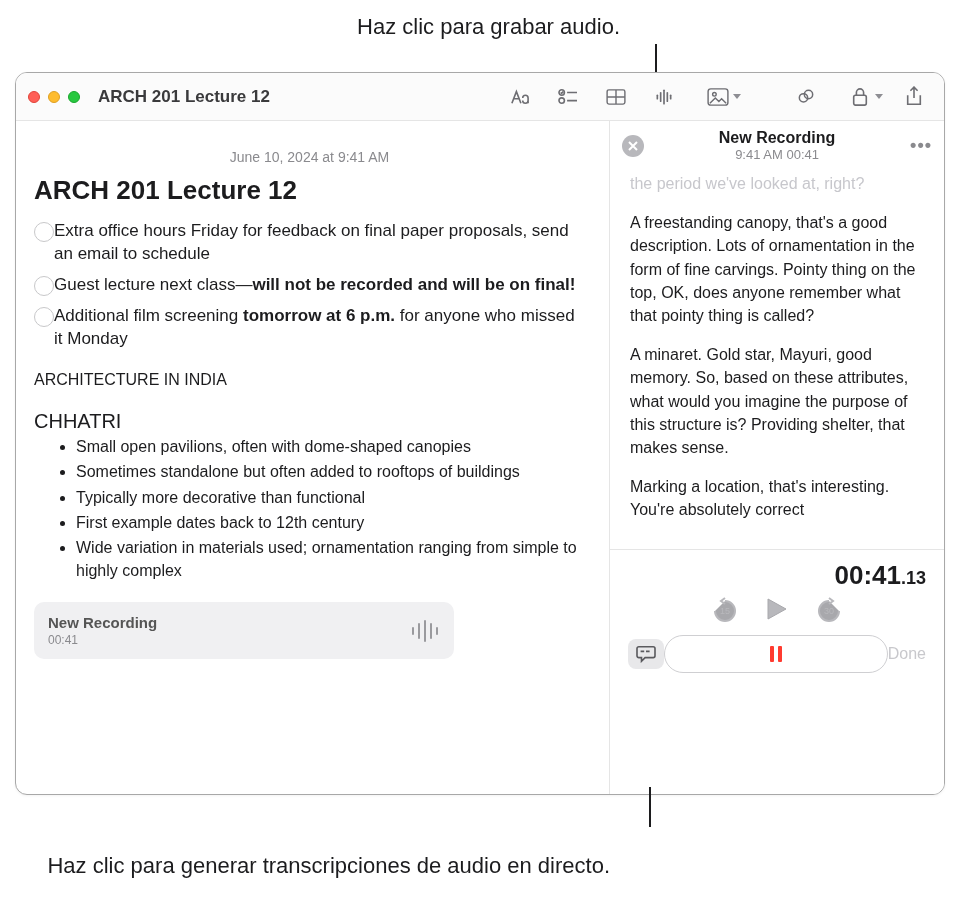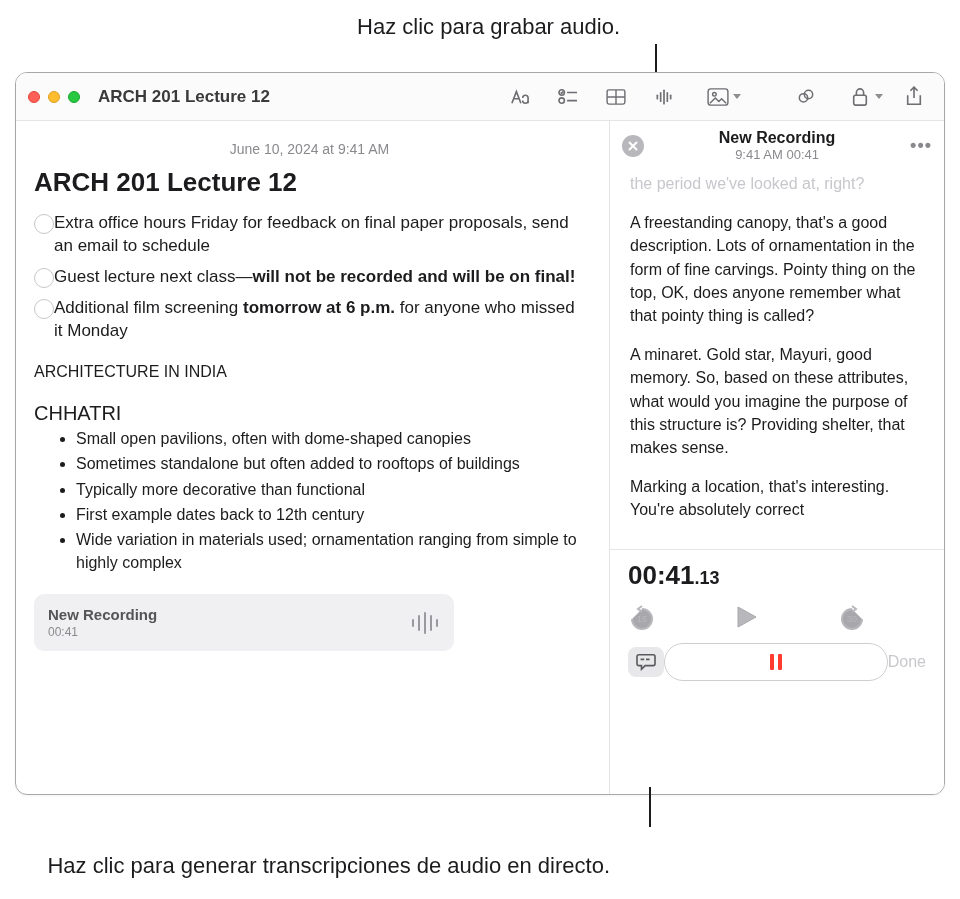--- a/index.html
+++ b/index.html
@@ -122,21 +122,21 @@
   }
   .note-area {
     flex: 1;
     padding: 8px 24px 16px 18px;
     overflow: auto;
   }
   .note-date {
     text-align: center;
     color: #8a8a8e;
     font-size: 14px;
-    margin: 12px 0 10px;
+    margin: 20px 0 10px;
   }
   .note-title {
     font-size: 26px;
     font-weight: 700;
     margin: 6px 0 14px;
   }
   .checklist { margin: 0 0 18px 0; padding:0; }
   .check-item {
     display: flex;
     gap: 0;
@@ -221,29 +221,29 @@
   }
   .transcript .faded { color:#c7c7cc; }
   .transcript p { margin: 0 0 16px; }
 
   .player {
     border-top: 1px solid #e5e5e5;
     padding: 10px 18px 14px;
     flex-shrink:0;
   }
   .timer {
-    text-align: left;
+    text-align: right;
     font-size: 26px;
     font-weight: 700;
     font-variant-numeric: tabular-nums;
-    margin-bottom: 14px;
+    margin-bottom: 6px;
   }
   .timer .frac { font-size: 18px; font-weight: 700; }
   .pcontrols {
-    display:flex; gap:80px; align-items:center;
+    display:flex; justify-content:center; gap:27px; align-items:center;
     color:#a8a8ac;
     margin-bottom: 10px;
   }
   .pcontrols .skip { position:relative; width:28px;height:28px;display:flex;align-items:center;justify-content:center;font-size:10px;}
   .pcontrols svg { stroke:#a8a8ac; fill:#a8a8ac;}
   .bottomrow {
     display:flex; align-items:center; 
   }
   .speech-btn {
     width:36px;height:30px;border-radius:8px;background:#e8e8ea;

